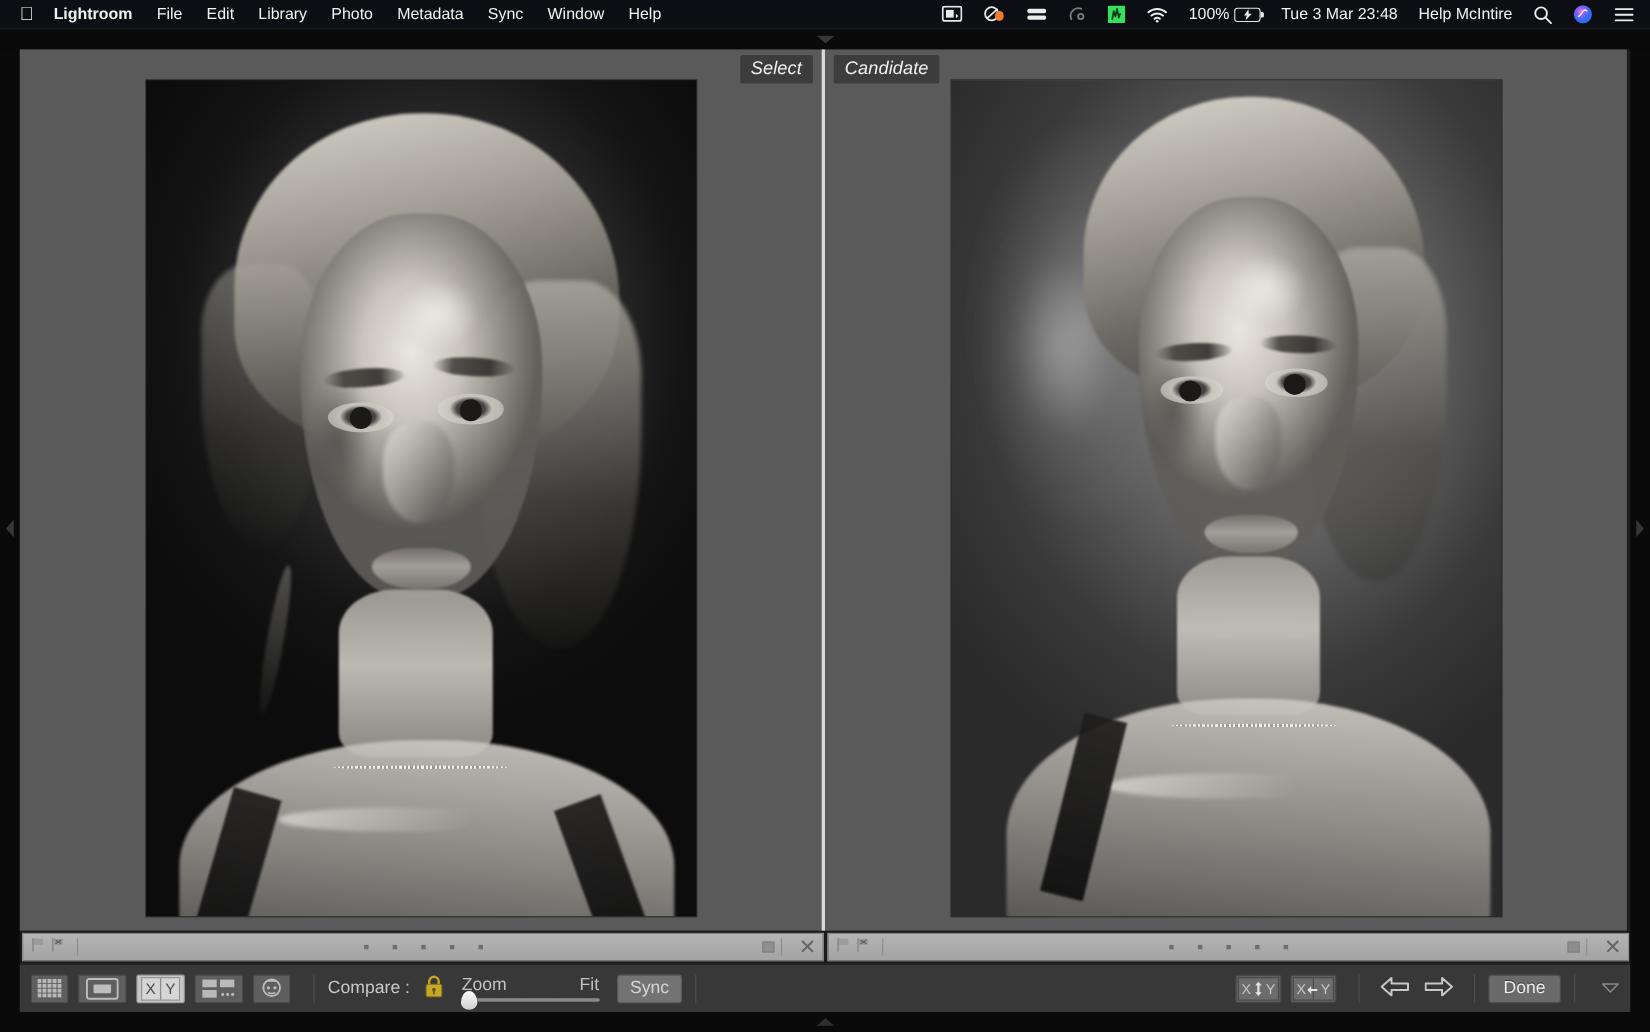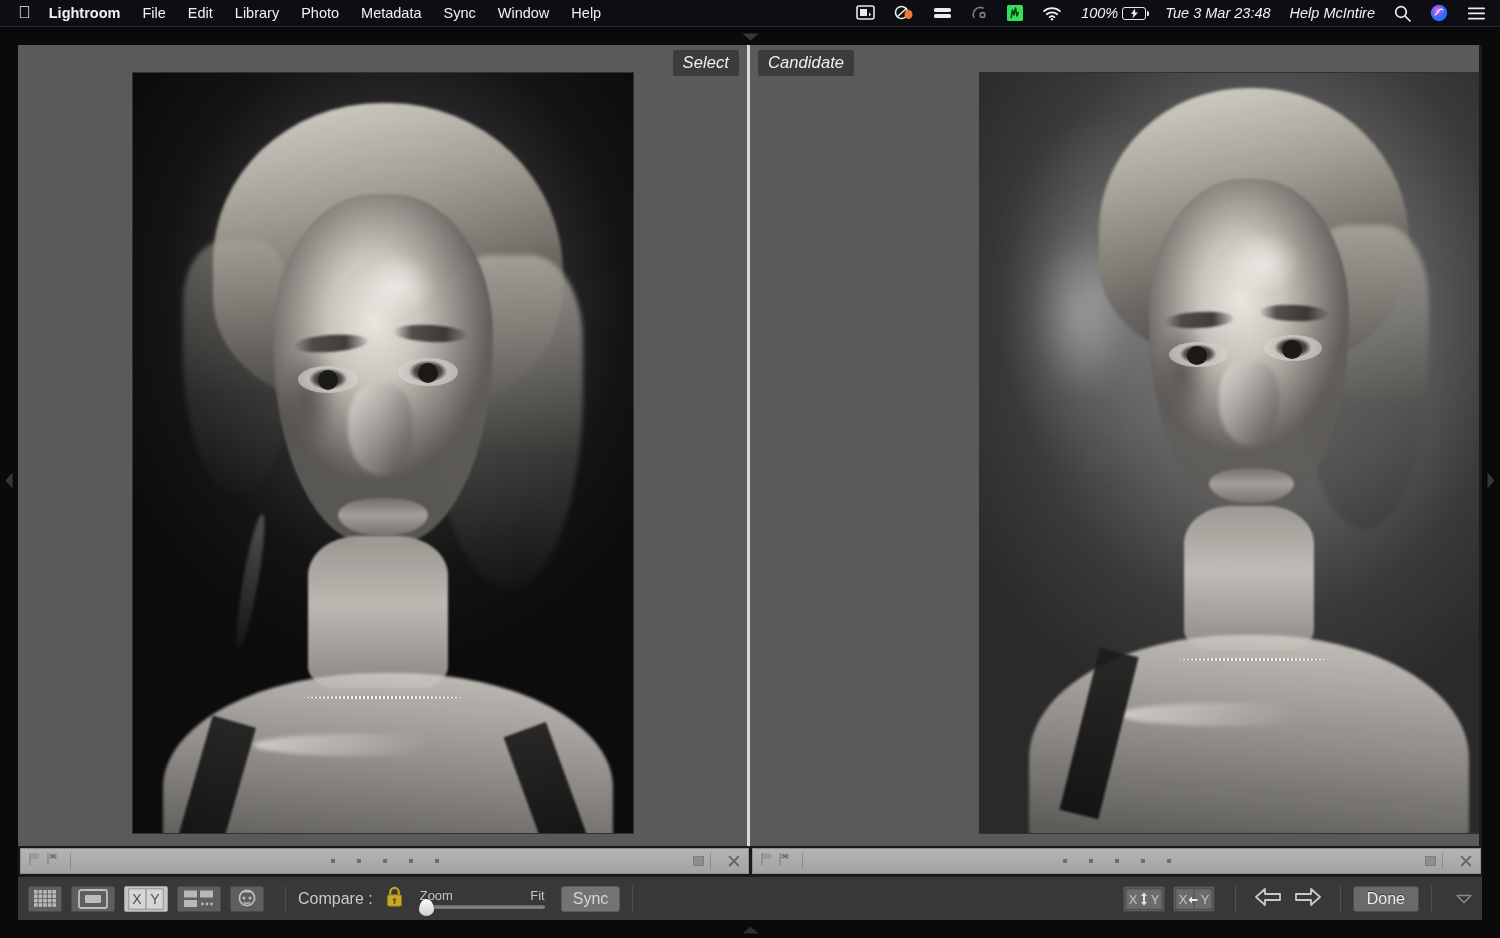--- a/index.html
+++ b/index.html
@@ -15,21 +15,21 @@
   .menubar{
     position:absolute; left:0; top:0; width:1500px; height:27px;
     background:#0d0d14;
     display:flex; align-items:center;
     color:#f2f2f2; font-size:14.5px;
     border-bottom:1px solid #2a2a32;
   }
   .apple-logo{ margin-left:18px; margin-right:18px; font-size:17px; line-height:1; position:relative; top:-1px;}
   .menu-item{ margin-right:22px; white-space:nowrap; cursor:default;}
   .menu-item.app-name{ font-weight:bold; }
-  .menubar-right{ margin-left:auto; display:flex; align-items:center; gap:19px; margin-right:14px;font-style:italic; }
+  .menubar-right{ margin-left:auto; display:flex; align-items:center; gap:19px; margin-right:14px; }
   .mb-icon{ display:flex; align-items:center; justify-content:center; }
   .mb-text{ font-size:14.5px; white-space:nowrap;}
   .mb-user{ font-size:14.5px; white-space:nowrap;}
 
   
   .battery{ display:flex; align-items:center; gap:4px;}
   .batt-shell{ width:24px;height:13px;border:1.6px solid #e8e8e8;border-radius:3px;position:relative;display:flex;align-items:center;justify-content:center;}
   .batt-shell:after{content:"";position:absolute;right:-4px;top:3.5px;width:2.4px;height:5px;background:#e8e8e8;border-radius:0 1.5px 1.5px 0;}
 
   
@@ -71,21 +71,21 @@
     display:flex;
     background:#1d1d1d;
   }
   .pane{
     position:relative;
     height:100%;
     background:#5a5a5a;
     display:flex; flex-direction:column;font-style:italic;
   }
   .pane.select-pane{ width:732px; border-right:3px solid #d8d8d8; }
-  .pane.candidate-pane{ width:729px;align-items:flex-end; }
+  .pane.candidate-pane{ width:729px; }
 
   .pane-label{
     position:absolute; top:5px; z-index:6;
     background:#3c3c3c;
     color:#f0f0f0;
     font-size:16.5px;
     padding:3px 10px 4px 10px;
     border-radius:2px;
     letter-spacing:.1px;
   }
@@ -271,21 +271,21 @@
     border-radius:2px;
     display:flex;align-items:center;justify-content:center;
     margin-right:9px;
   }
   .tb-btn.wide{ width:44px; }
   .tb-btn.active{ background:#c6c6c6; border-color:#9d9d9d;}
   .tb-sep{ width:1px;height:26px;background:#4f4f4f;margin:0 12px; }
   .tb-label{ color:#c9c9c9;font-size:16px;margin-right:12px; white-space:nowrap;}
   .lock{ margin-right:16px; }
   .zoom-block{ width:125px; margin-right:16px; position:relative; }
-  .zoom-head{ display:flex;justify-content:space-between;color:#c2c2c2;font-size:13px;margin-bottom:2px;}
+  .zoom-head{ display:flex;justify-content:space-between;color:#c2c2c2;font-size:16px;margin-bottom:2px;}
   .zoom-track{
     position:relative;height:4px;background:#222;border-radius:2px;
     background-image:repeating-linear-gradient(90deg,#7a7a7a 0 1px, transparent 1px 10px);
     background-color:#6f6f6f;
   }
   .zoom-line{position:absolute;left:0;top:1.5px;width:100%;height:1.5px;background:#8b8b8b;}
   .zoom-thumb{
     position:absolute;left:-1px;top:-6px;
     width:15px;height:17px;
     background:linear-gradient(180deg,#fbfbfb,#cfcfcf);

